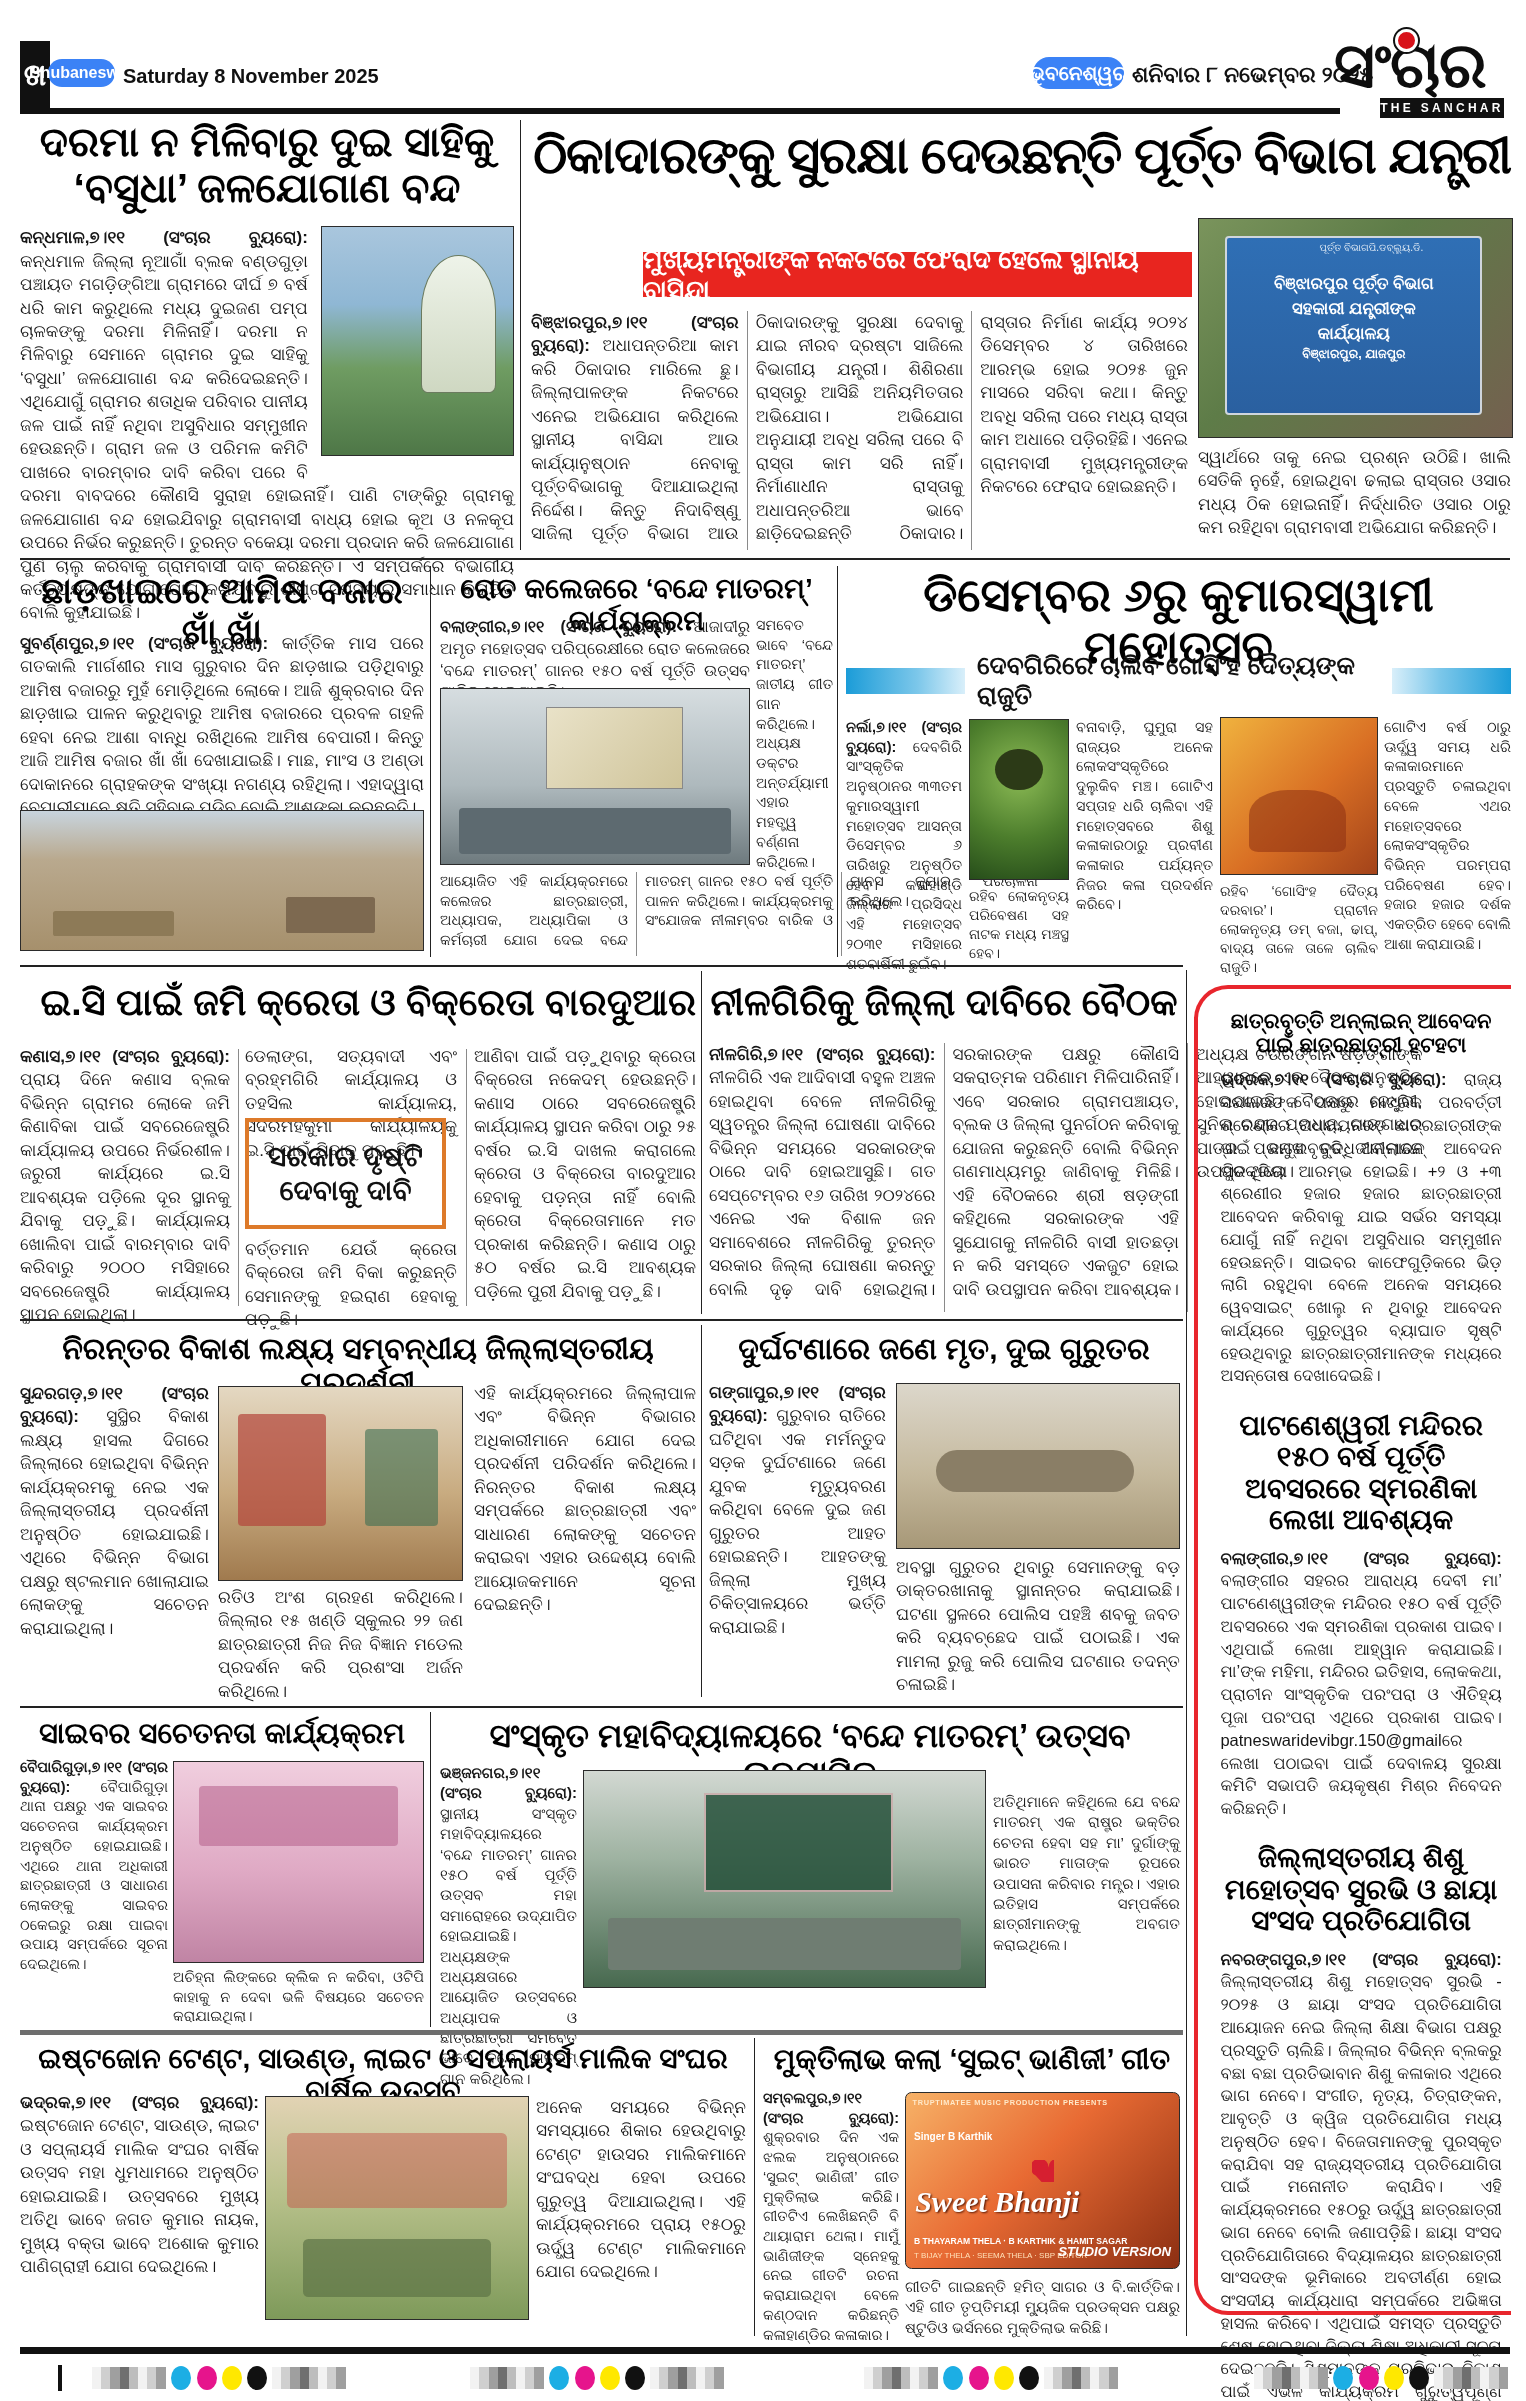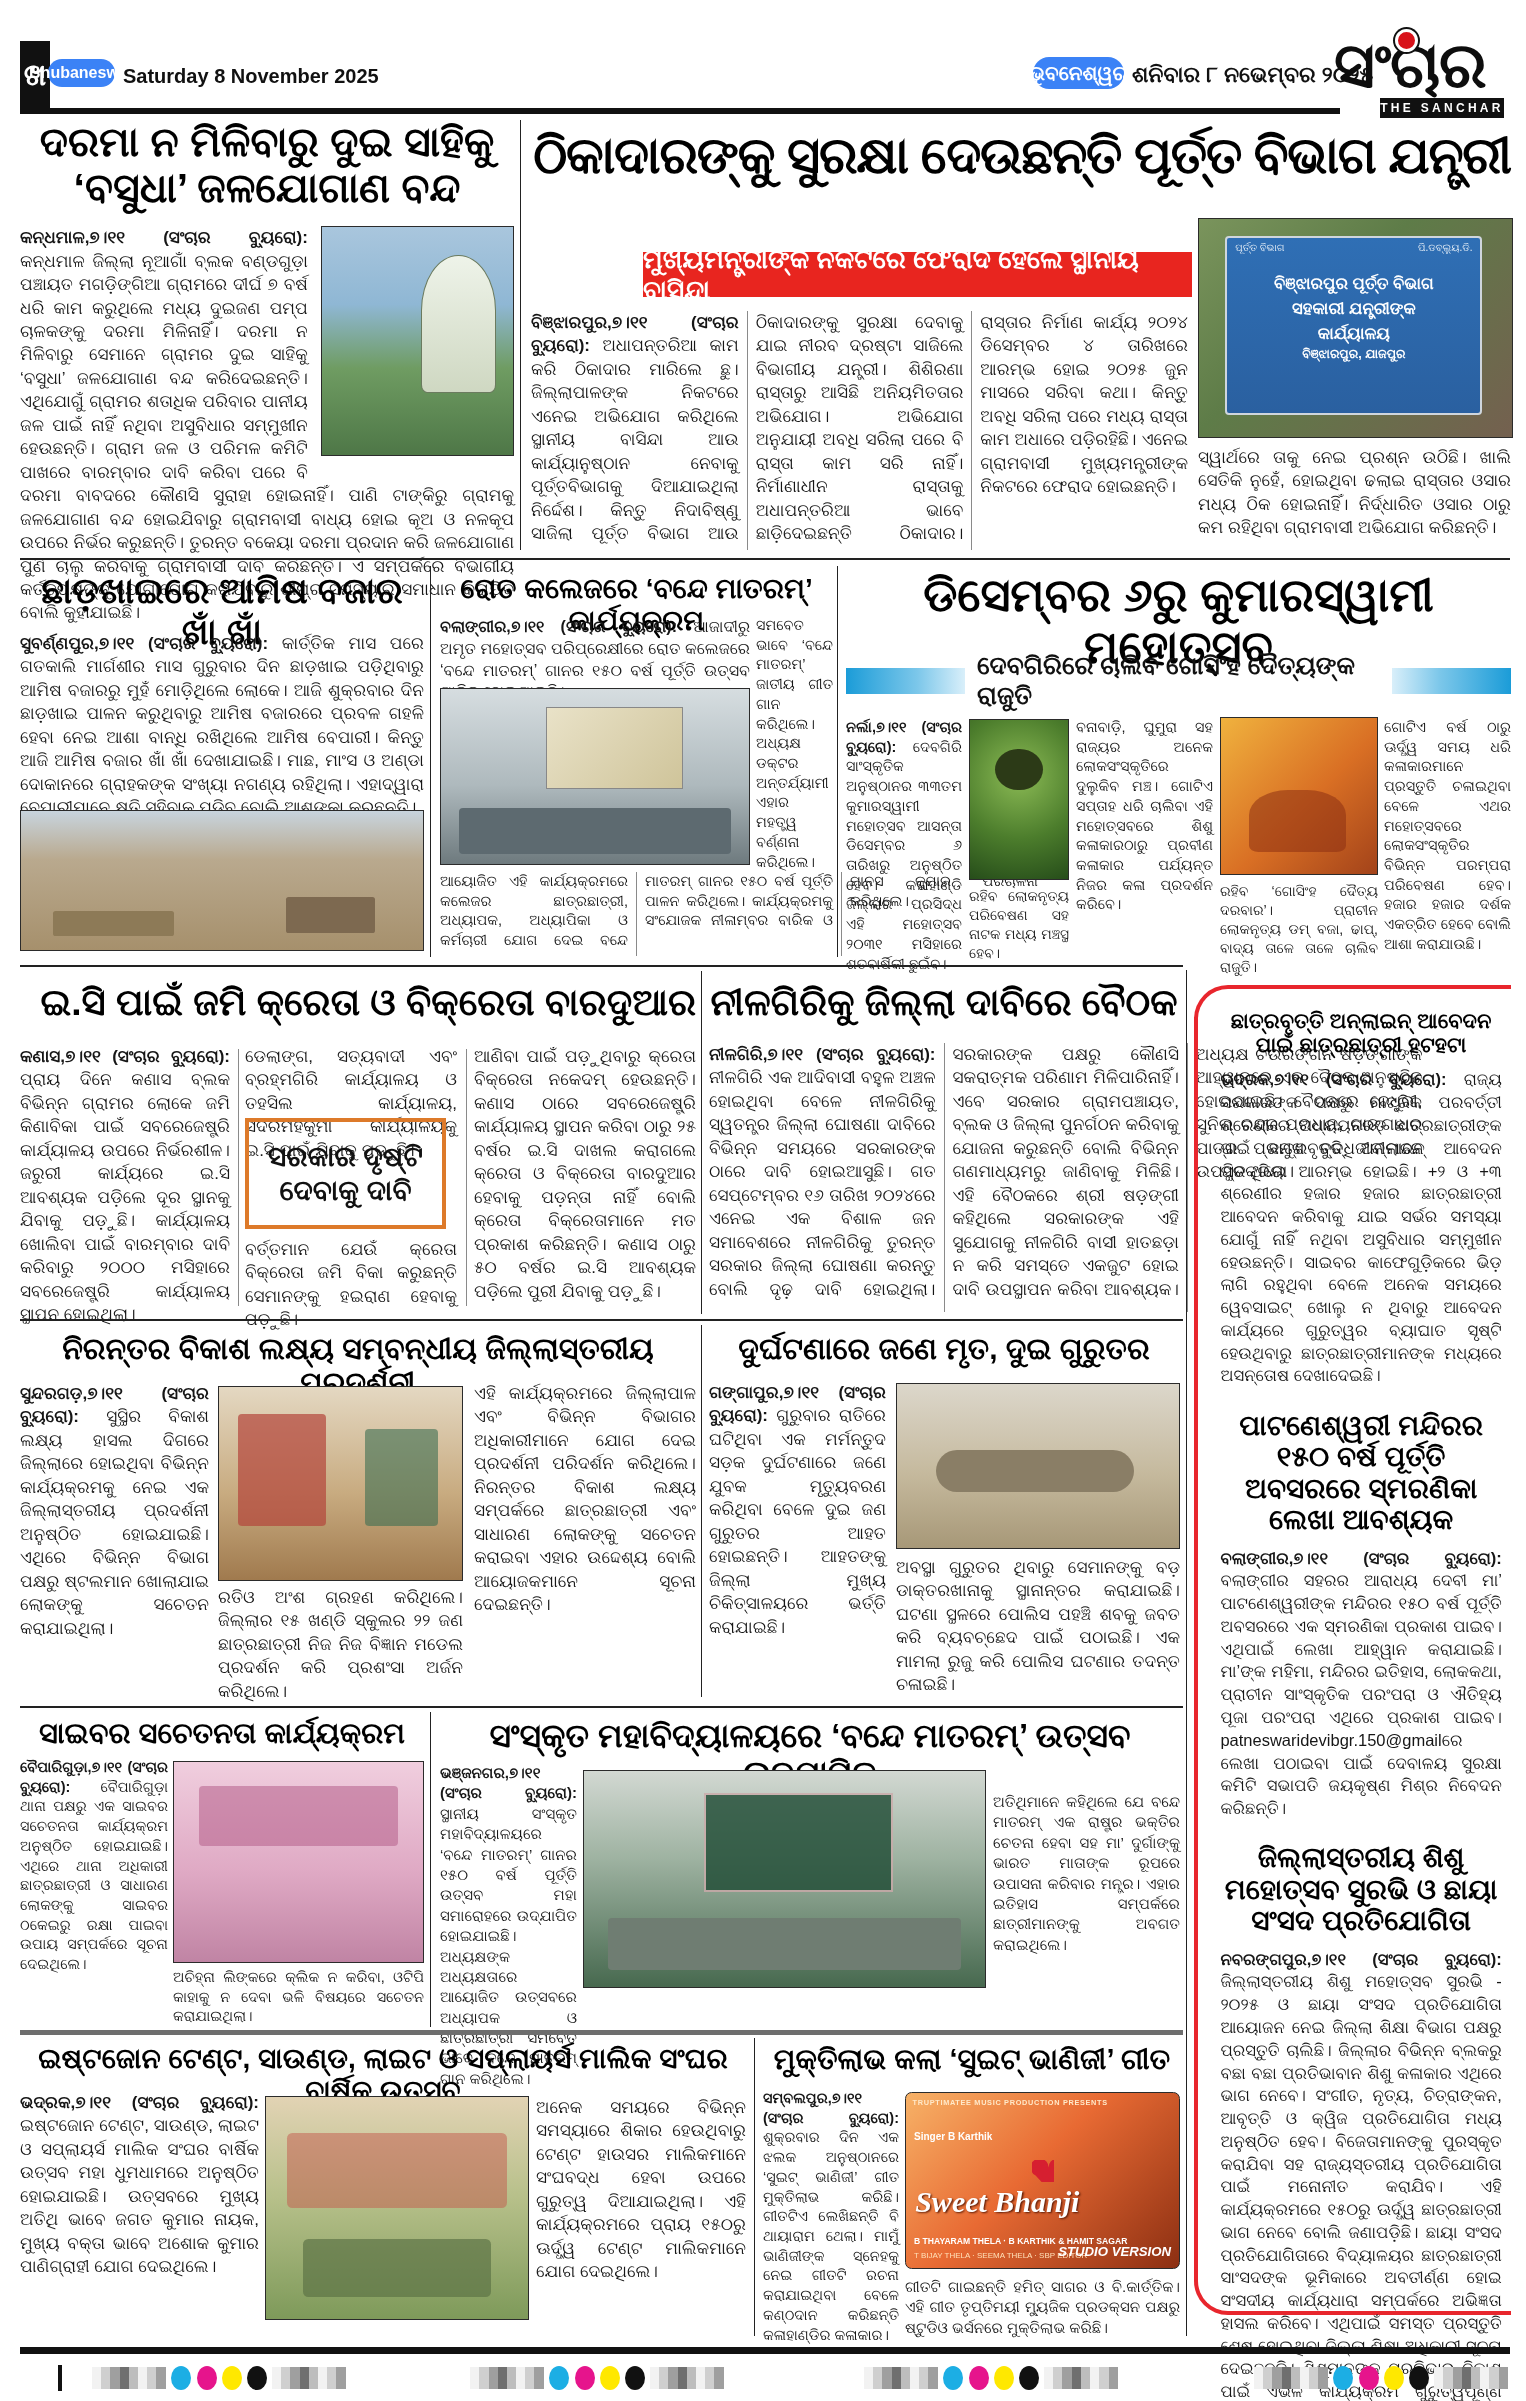--- a/index.html
+++ b/index.html
@@ -78,21 +78,21 @@
 
   <div class="vline" style="left:520px;top:120px;height:430px;"></div>
 
   <div class="abs redbar" style="left:643px;top:252px;width:549px;height:45px;font-size:26.4px;">
     <span>ମୁଖ୍ୟମନ୍ତ୍ରୀଙ୍କ ନିକଟରେ ଫେରାଦ ହେଲେ ସ୍ଥାନୀୟ ବାସିନ୍ଦା</span>
   </div>
   <div class="abs hl" style="left:531px;top:127px;width:982px;font-size:51px;letter-spacing:-1.3px;">ଠିକାଦାରଙ୍କୁ ସୁରକ୍ଷା ଦେଉଛନ୍ତି ପୂର୍ତ୍ତ ବିଭାଗ ଯନ୍ତ୍ରୀ</div>
 
   <div class="ph" style="left:1198px;top:218px;width:315px;height:220px;background:linear-gradient(135deg,#7a945c 0%,#5e7c48 40%,#74604f 100%);">
     <div style="position:absolute;left:26.4px;top:17px;width:257px;height:179px;background:linear-gradient(180deg,#2f6fb5,#2a60a0);border:2.6px solid #cfd6dd;border-radius:4px;padding:4px 2.6px;box-sizing:border-box;">
-      <div style="display:flex;justify-content:space-between;color:#e8f0f8;font-size:10px;padding:0 5.3px;">
+      <div style="display:flex;justify-content:center;color:#e8f0f8;font-size:10px;padding:0 5.3px;margin-left:35px;">
         <span>ପୂର୍ତ୍ତ ବିଭାଗ</span>
         <span>ପି.ଡବ୍ଲ୍ୟୁ.ଡି.</span>
       </div>
       <div class="boardtxt" style="margin-top:17px;">ବିଞ୍ଝାରପୁର ପୂର୍ତ୍ତ ବିଭାଗ</div>
       <div class="boardtxt">ସହକାରୀ ଯନ୍ତ୍ରୀଙ୍କ</div>
       <div class="boardtxt">କାର୍ଯ୍ୟାଳୟ</div>
       <div class="boardtxt" style="font-size:12.5px;">ବିଞ୍ଝାରପୁର, ଯାଜପୁର</div>
     </div>
   </div>
 

